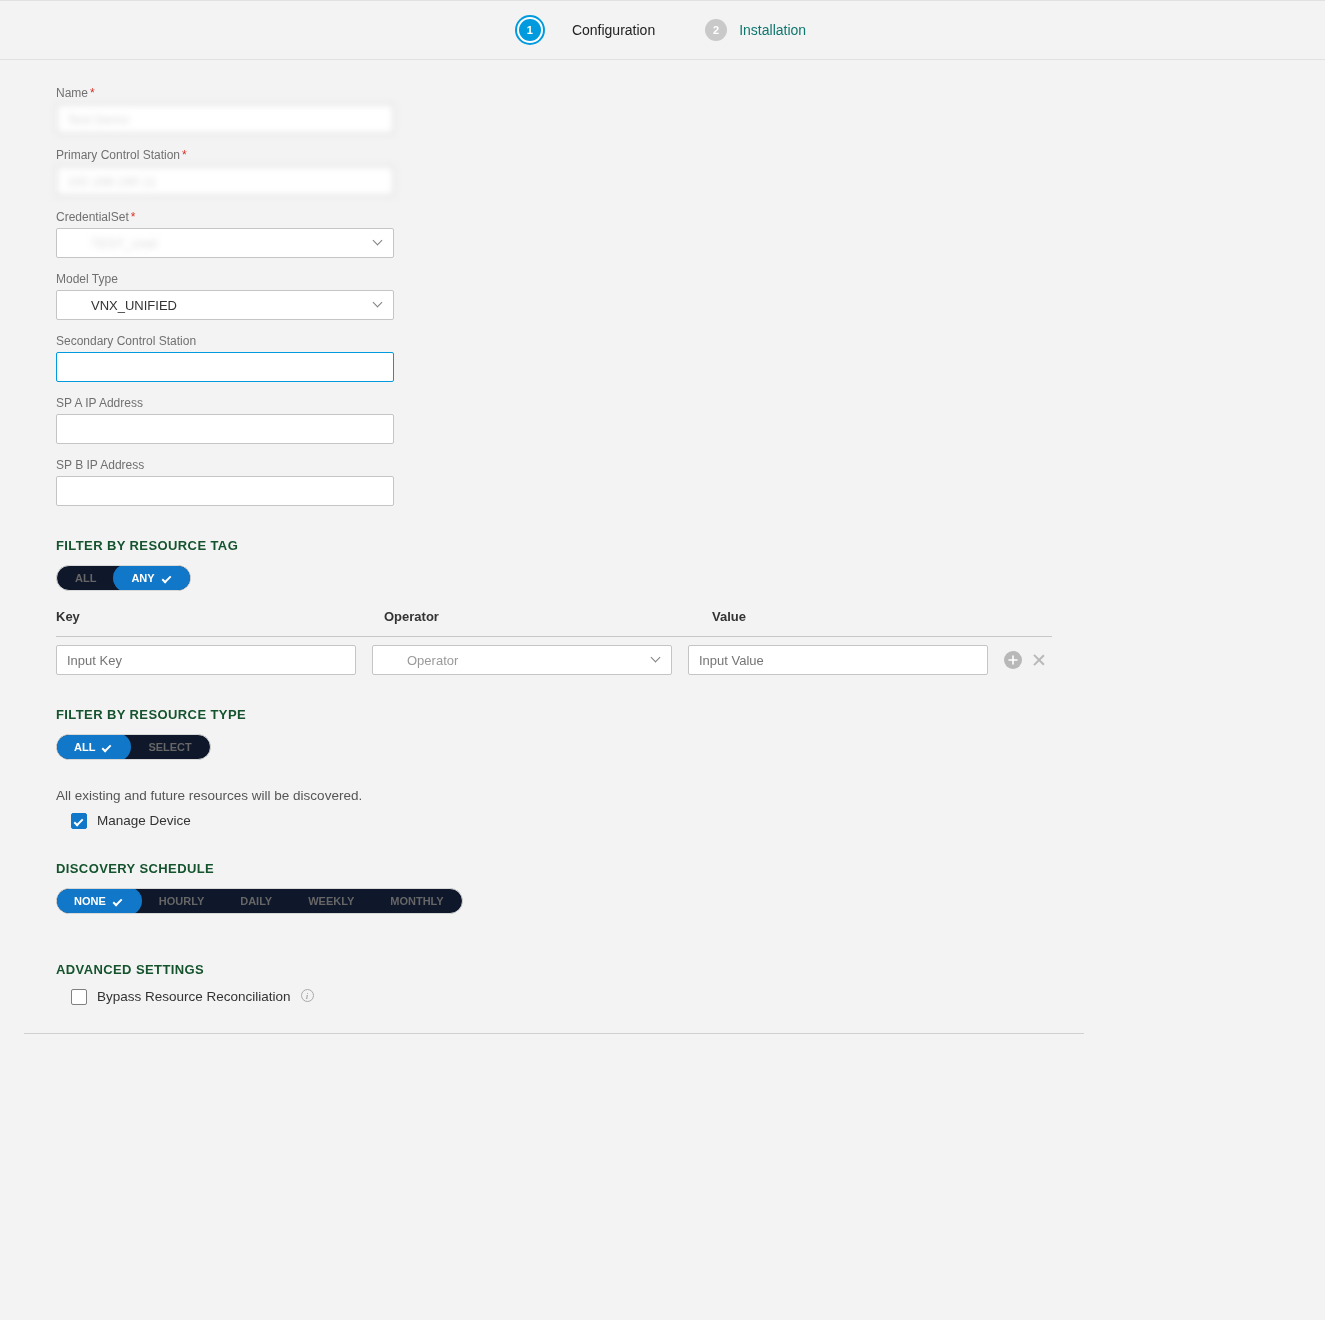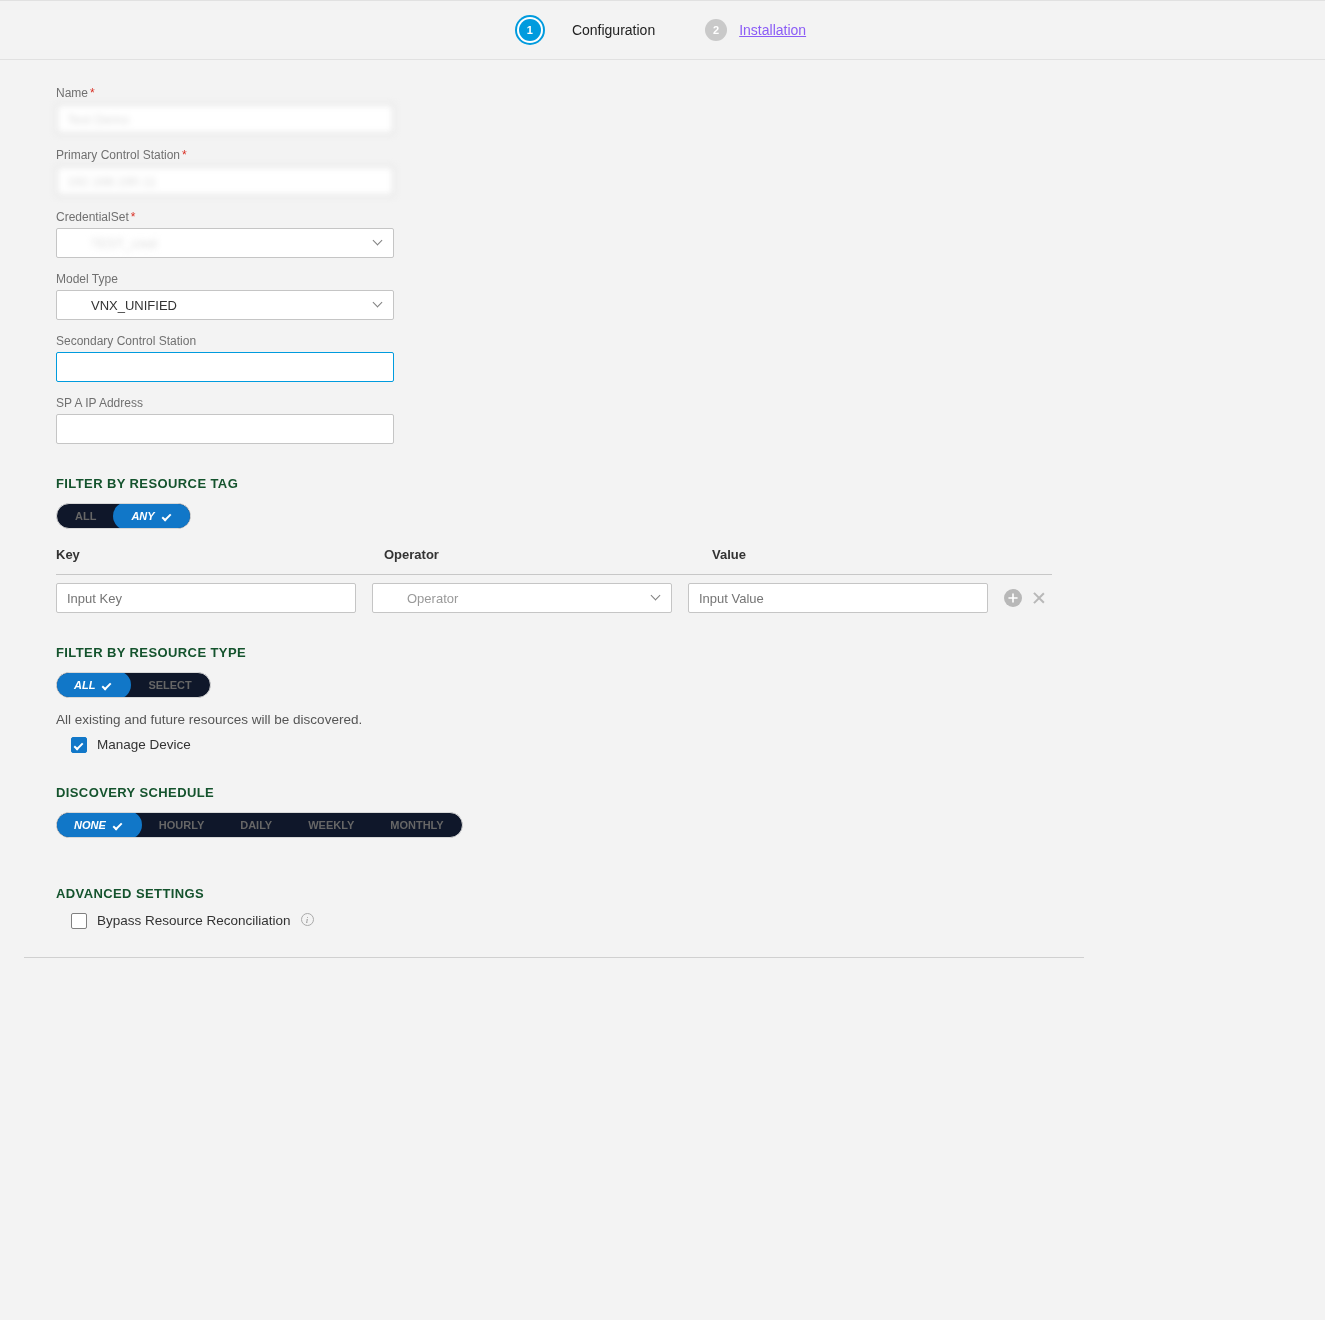--- a/index.html
+++ b/index.html
@@ -26,21 +26,21 @@
     width: 22px; height: 22px; border-radius: 50%;
     display: flex; align-items: center; justify-content: center;
     font-size: 11px; font-weight: 600;
   }
   .step.active .step-num {
     background: #009bde; color: #fff;
     box-shadow: 0 0 0 2px #fff, 0 0 0 4px #009bde;
   }
   .step.active .step-label { color: #222; font-weight: 500; margin-left: 19px; }
   .step.inactive .step-num { background: #c9c9c9; color: #fff; }
-  .step.inactive .step-label { color: #8b5cf6; text-decoration: underline; }
+  .step.inactive .step-label { color: #0f766e; }
 
   .form { width: 1060px; padding: 0 32px; }
   .field { margin-bottom: 14px; }
   .field label {
     display: block; font-size: 12px; color: #707070;
     margin-bottom: 4px;
   }
   .req { color: #d93025; margin-left: 2px; }
   .text-input, .select {
     width: 338px; height: 30px;
@@ -86,21 +86,20 @@
   .pill-group .pill {
     height: 26px; padding: 0 18px;
     display: flex; align-items: center; gap: 6px;
     font-size: 11px; font-weight: 700; color: #666;
     cursor: pointer; border: none; background: transparent;
   }
   .pill-group .pill.active {
     background: #1177c8; color: #fff; border-radius: 999px;
     margin: -1px;
     height: 28px;
-    font-style: italic;
   }
   .check-ico {
     width: 12px; height: 9px; display: inline-block; position: relative;
   }
   .check-ico::before {
     content: ""; position: absolute;
     left: 1px; top: 2px;
     width: 7px; height: 3px;
     border-left: 2px solid currentColor;
     border-bottom: 2px solid currentColor;
@@ -143,21 +142,21 @@
   .x-btn {
     width: 14px; height: 14px; position: relative; cursor: pointer;
   }
   .x-btn::before, .x-btn::after {
     content: ""; position: absolute; left: 6px; top: 0;
     width: 1.5px; height: 14px; background: #b8b8b8;
   }
   .x-btn::before { transform: rotate(45deg); }
   .x-btn::after { transform: rotate(-45deg); }
 
-  .hint { font-size: 13.5px; color: #555; margin-top: 14px; }
+  .hint { font-size: 13.5px; color: #555; margin-top: 28px; }
 
   .checkbox-row {
     display: flex; align-items: flex-start; gap: 10px;
     margin-top: 10px; font-size: 13.5px; color: #333; padding-left: 15px;
   }
   .cbx {
     width: 16px; height: 16px; border: 1px solid #808080;
     border-radius: 2px; display: flex; align-items: center; justify-content: center;
     cursor: pointer; background: #fff;
   }
@@ -220,20 +219,24 @@
     <div class="field">
       <label>Secondary Control Station</label>
       <input class="text-input focused" type="text" value="" style="">
     </div>
 
     <div class="field">
       <label>SP A IP Address</label>
       <input class="text-input" type="text" value="" style="">
     </div>
 
+    <div class="field">
+      <label>SP B IP Address</label>
+      <input class="text-input" type="text" value="" style="">
+    </div>
 
     <div class="section-title">FILTER BY RESOURCE TAG</div>
     <div class="pill-group">
       <button class="pill">ALL</button>
       <button class="pill active">
         <span>ANY</span>
         <span class="check-ico"></span>
       </button>
     </div>
 

